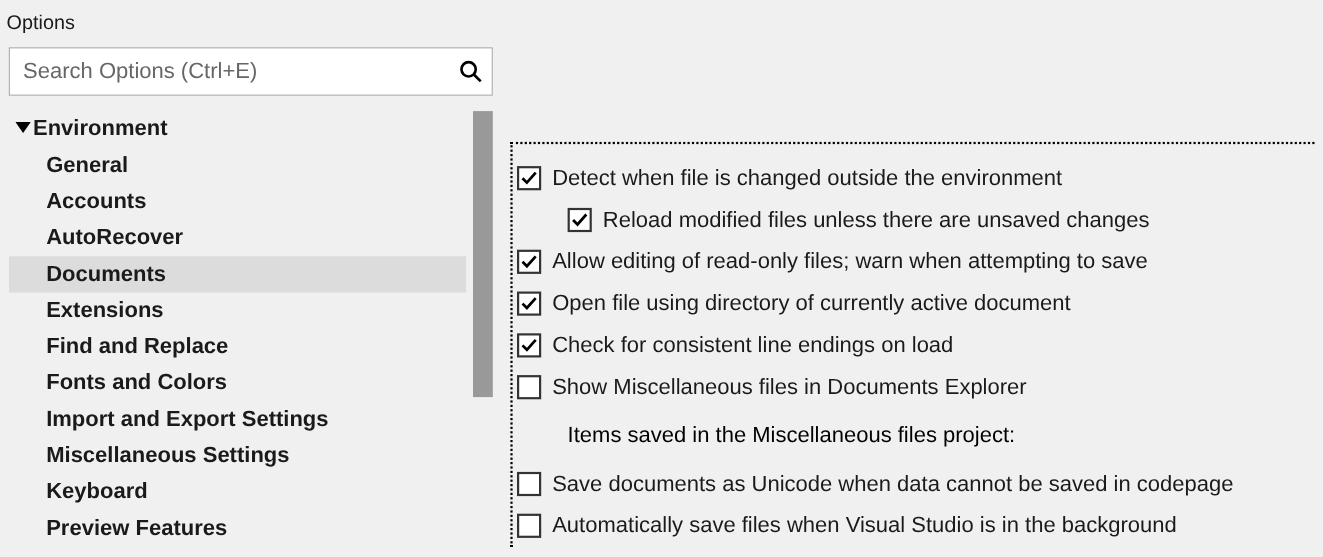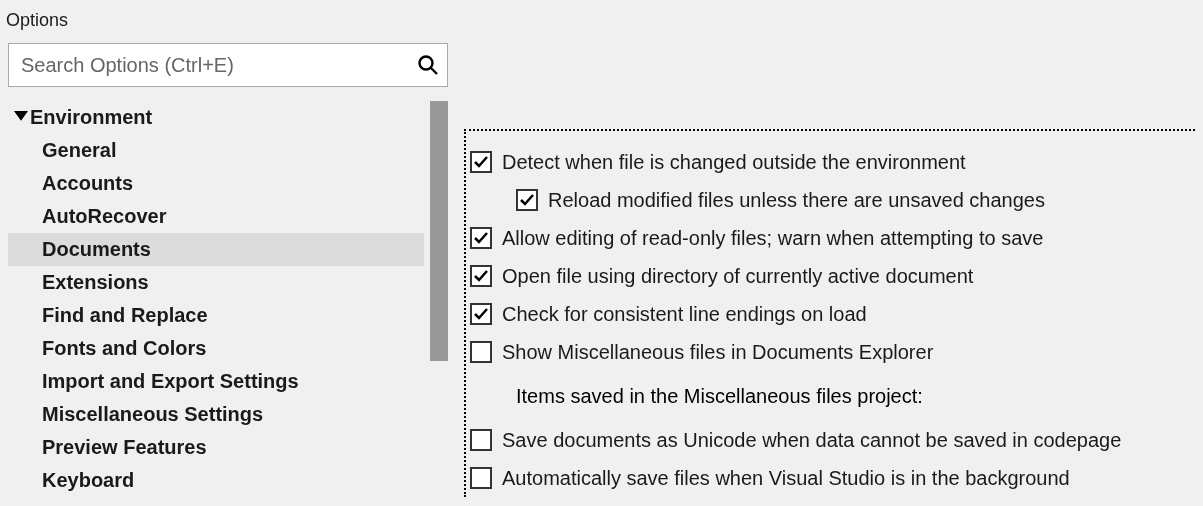--- a/index.html
+++ b/index.html
@@ -89,24 +89,24 @@
             <div class="tree-row">
               <span>Fonts and Colors</span>
             </div>
             <div class="tree-row">
               <span>Import and Export Settings</span>
             </div>
             <div class="tree-row">
               <span>Miscellaneous Settings</span>
             </div>
             <div class="tree-row">
-              <span>Preview Features</span>
+              <span>Keyboard</span>
             </div>
             <div class="tree-row">
-              <span>Keyboard</span>
+              <span>Preview Features</span>
             </div>
           </div>
       </div>
       <div class="scrollbar">
         <div class="scroll-thumb"></div>
       </div>
     </div>
   </div>
 
   <div class="right-pane">

